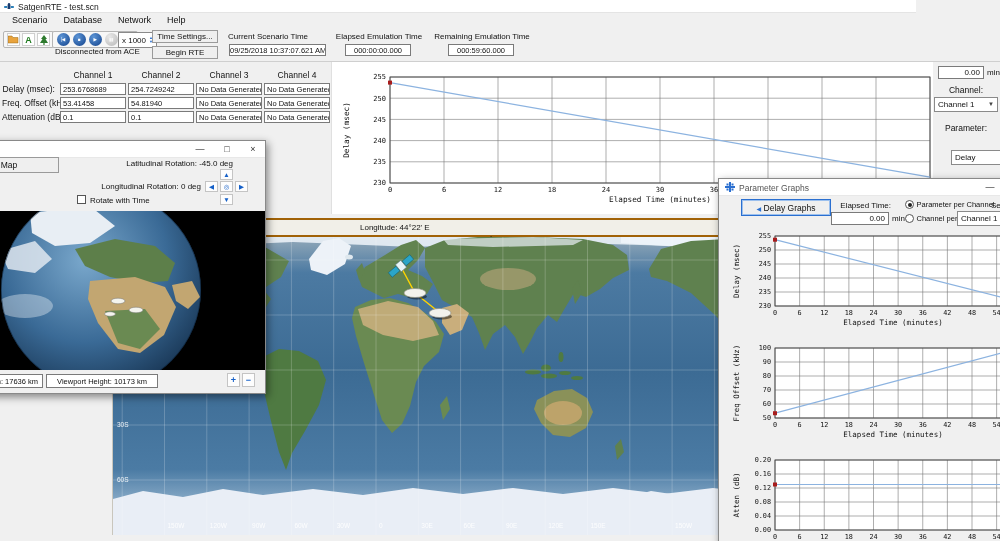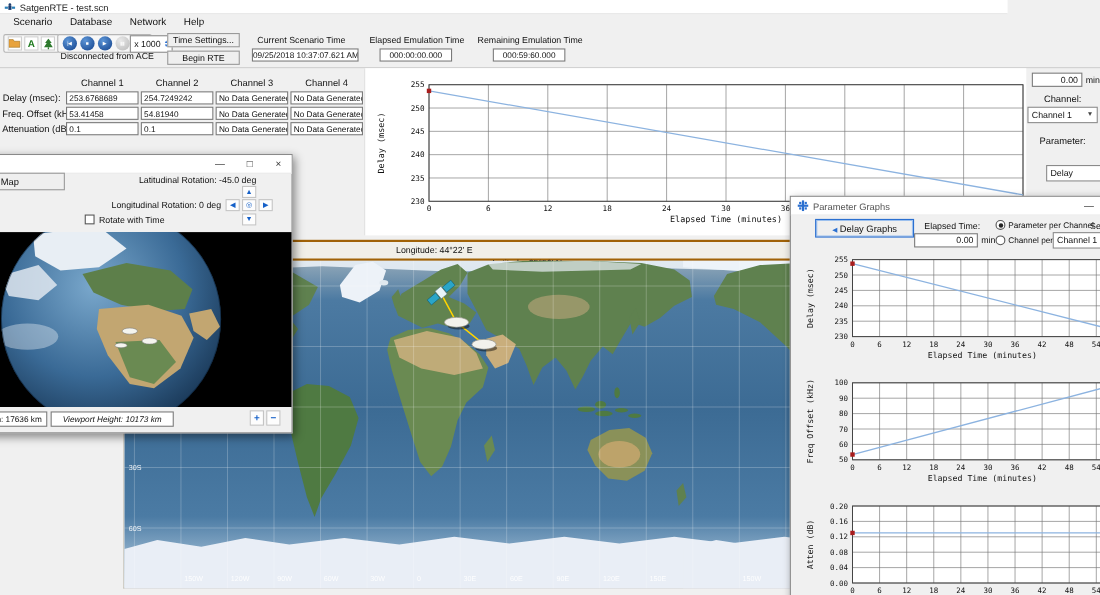--- a/index.html
+++ b/index.html
@@ -97,21 +97,21 @@
     <span class="spinarrows">
         <span>▲</span>
         <span>▼</span>
       </span>
   </div>
   <div class="abs lbl small" style="left:50px;top:20px;width:95px;text-align:center;">Disconnected from ACE</div>
 
   <div class="abs btn" style="left:152px;top:3px;width:66px;height:13px;line-height:12px;font-size:8px;">Time Settings...</div>
   <div class="abs btn" style="left:152px;top:19px;width:66px;height:13px;line-height:12px;font-size:8px;">Begin RTE</div>
 
-  <div class="abs lbl" style="left:216px;top:5px;width:98px;text-align:right;font-size:8px;">Current Scenario Time</div>
+  <div class="abs lbl" style="left:228px;top:5px;width:98px;text-align:left;font-size:8px;">Current Scenario Time</div>
   <div class="abs tbox" style="left:229px;top:17px;width:97px;height:12px;text-align:center;font-size:7.5px;padding-top:1px;">09/25/2018 10:37:07.621 AM</div>
 
   <div class="abs lbl" style="left:332px;top:5px;width:94px;text-align:center;font-size:8px;">Elapsed Emulation Time</div>
   <div class="abs tbox" style="left:345px;top:17px;width:66px;height:12px;text-align:center;font-size:7.5px;padding-top:1px;">000:00:00.000</div>
 
   <div class="abs lbl" style="left:432px;top:5px;width:100px;text-align:center;font-size:8px;">Remaining Emulation Time</div>
   <div class="abs tbox" style="left:448px;top:17px;width:66px;height:12px;text-align:center;font-size:7.5px;padding-top:1px;">000:59:60.000</div>
 </div>
 
 <div id="channel-table">
@@ -358,21 +358,21 @@
       </g>
       <g>
         <ellipse cx="178" cy="90" rx="7" ry="2.8" fill="#f4f4ee" stroke="#777" stroke-width="0.5"></ellipse>
         <ellipse cx="196" cy="99" rx="7" ry="2.8" fill="#f4f4ee" stroke="#777" stroke-width="0.5"></ellipse>
         <ellipse cx="170" cy="103" rx="5.5" ry="2.2" fill="#f4f4ee" stroke="#777" stroke-width="0.5"></ellipse>
       </g>
     </svg>
   </div>
 
   <div class="abs tbox" style="left:2px;top:233px;width:102px;height:14px;text-align:right;padding:2px 4px 0 0;font-size:7.5px;">h: 17636 km</div>
-  <div class="abs tbox" style="left:107px;top:233px;width:112px;height:14px;text-align:center;padding-top:2px;font-size:7.5px;font-style:italic;">Viewport Height: 10173 km</div>
+  <div class="abs tbox" style="left:107px;top:233px;width:112px;height:14px;text-align:center;padding-top:2px;font-size:7.5px;">Viewport Height: 10173 km</div>
   <div class="glyphbtn" style="left:288px;top:232px;height:14px;line-height:13px;font-size:9px;font-weight:bold;">+</div>
   <div class="glyphbtn" style="left:303px;top:232px;height:14px;line-height:13px;font-size:9px;font-weight:bold;">−</div>
 </div>
 
 <div class="window" style="left:718px;top:178px;width:300px;height:390px;z-index:30;">
   <div class="wtitle">
     <svg class="appicon" style="left:6px;top:3px;" viewBox="0 0 10 10">
       <rect x="4" y="0" width="2" height="10" fill="#2a6fd0"></rect>
         <rect x="0" y="4" width="10" height="2" fill="#2a6fd0"></rect>
       <rect x="1.5" y="1.5" width="2" height="2" fill="#2a6fd0"></rect>

